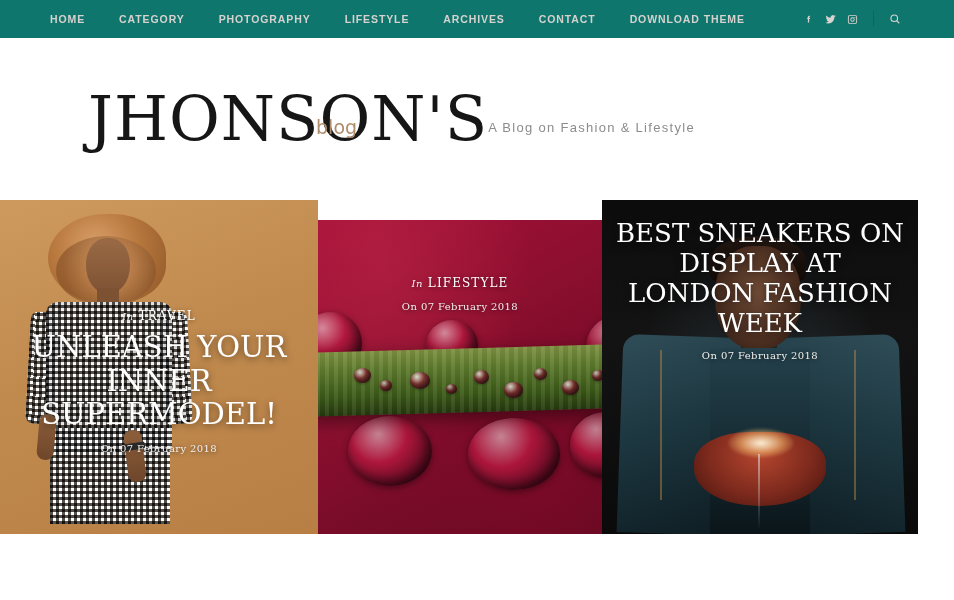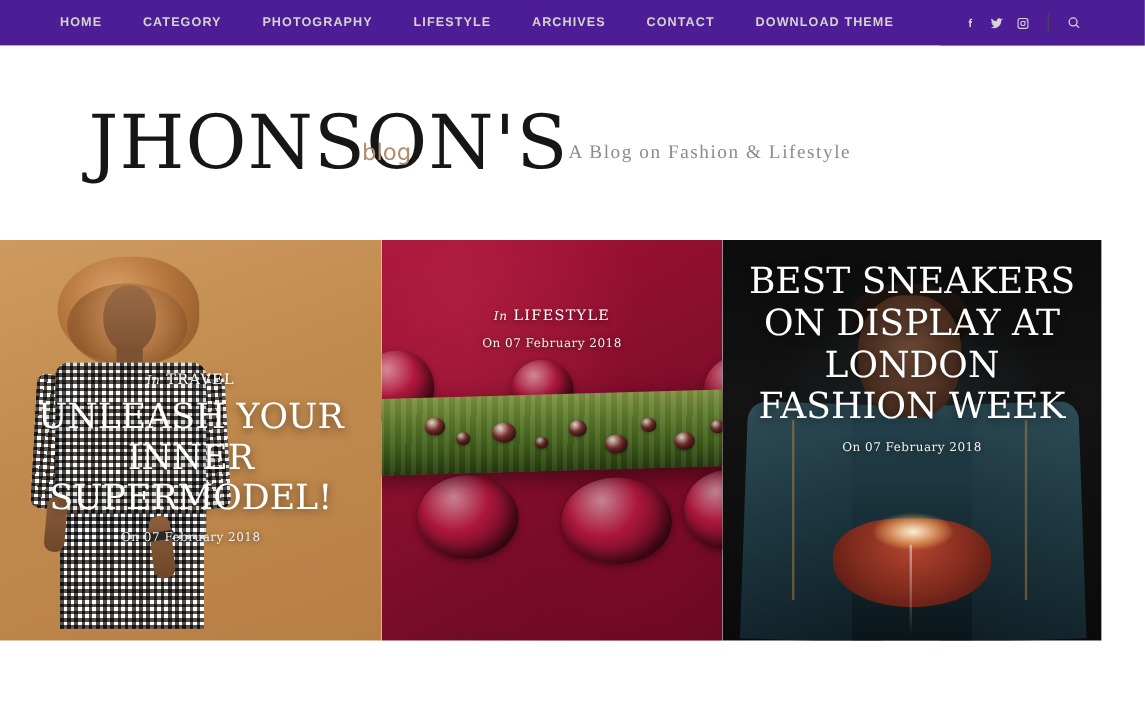--- a/index.html
+++ b/index.html
@@ -8,21 +8,21 @@
     width: 954px; height: 600px;
     overflow: hidden;
     background: #ffffff;
     font-family: "Liberation Sans", sans-serif;
   }
 
   
   .topbar {
     position: absolute; top: 0; left: 0;
     width: 954px; height: 38px;
-    background: #4c1d95;
+    background: #0f766e;
     display: flex; align-items: center;
   }
   .nav-menu {
     display: flex; align-items: center;
     margin-left: 50px;
     gap: 0;
   }
   .nav-item {
     color: #d6d2ce;
     font-size: 10.5px;
@@ -80,40 +80,40 @@
     position: absolute;
     left: 228px; top: 30px;
     font-family: "DejaVu Sans", sans-serif;
     font-size: 19px;
     color: #b08d6a;
     letter-spacing: 0px;
     line-height: 1;
   }
   .tagline {
     margin-top: 17px;
-    font-family: Liberation Serif, serif;
-    font-size: 16px;
+    font-family: Liberation Sans, sans-serif;
+    font-size: 13px;
     color: #8c8c8c;
     letter-spacing: 1.3px;
   }
 
   
   .slider {
     position: absolute; top: 200px; left: 0;
     width: 954px; height: 334px;
     display: flex;
     overflow: hidden;
   }
   .slide {
     position: relative;
     height: 334px;
     overflow: hidden;
   }
   .slide.s1 { width: 318px; }
-  .slide.s2 { width: 284px; }
+  .slide.s2 { width: 284px; margin-top: 20px; }
   .slide.s3 { width: 316px; }
 
   
   .art1 { position:absolute; inset:0;
     background: linear-gradient(160deg,#cf9a5d 0%, #c08a4e 45%, #b87f45 100%); }
   .fig1-hair { position:absolute; left:48px; top:14px; width:118px; height:90px;
     border-radius:52% 48% 46% 54%;
     background: radial-gradient(circle at 40% 35%, #d9a06a 0%, #b9793f 45%, #8c5526 100%);
     filter: blur(0.4px); }
   .fig1-hair:after { content:""; position:absolute; left:8px; top:22px; width:100px; height:70px;
@@ -240,21 +240,21 @@
     letter-spacing:.4px;
     text-shadow: 0 1px 4px rgba(0,0,0,.55);
     margin-top: 11px;
   }
 
   .s1 .cap { top: 109px; }
   .s1 .cap-title { font-size: 29px; }
   .s2 .cap { top: 56px; }
   .s2 .cap-title { font-size: 25px; }
   .s3 .cap { top: 10px; }
-  .s3 .cap-title { font-size: 30px; }
+  .s3 .cap-title { font-size: 26px; }
 
   
   .bottom {
     position:absolute; top:534px; left:0;
     width:954px; height:66px;
     background:#ffffff;
   }
 </style>
 </head>
 <body>

